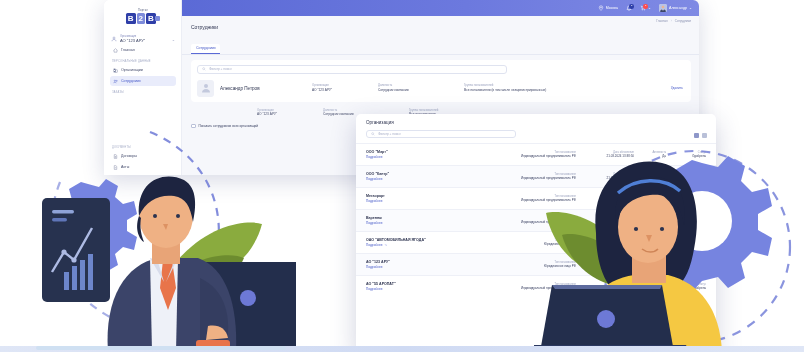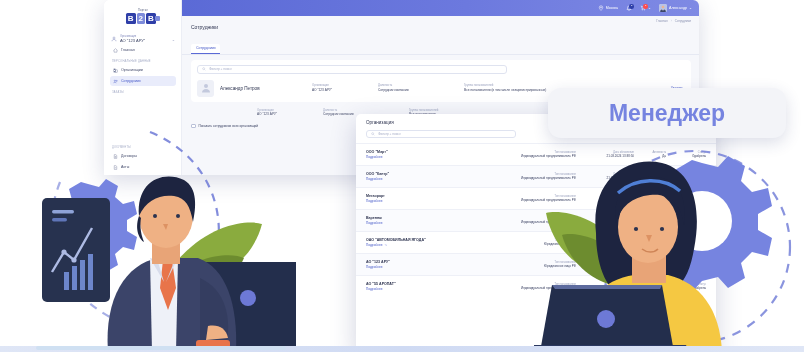--- a/index.html
+++ b/index.html
@@ -518,23 +518,20 @@
             <div class="v">Да</div>
           </div>
           <div class="oc c-status">
             <div class="k">Статус</div>
             <div class="v">Одобрена</div>
           </div>
         </div>
       </div>
   </div>
 
-  <div class="pill pill-right">
-    <span>Менеджер</span>
-  </div>
 
   <svg class="ill ill-left" viewBox="0 0 300 240">
 
     <path d="M150 20 C 200 40, 230 90, 215 150" fill="none" stroke="#6d79d6" stroke-width="2.2" stroke-dasharray="8 7" opacity=".85"></path>
     <path d="M60 70 C 40 120, 55 175, 110 205" fill="none" stroke="#6d79d6" stroke-width="2.2" stroke-dasharray="8 7" opacity=".6"></path>
 
     <g transform="translate(88,118)">
       <path d="M0-46 L11-43 L18-51 L30-44 L27-33 L35-26 L46-29 L49-16 L39-10 L39 1 L49 7 L46 20 L35 17 L27 24 L30 35 L18 42 L11 34 L0 37 L-7 45 L-19 38 L-16 27 L-24 20 L-35 23 L-38 10 L-28 4 L-28-7 L-38-13 L-35-26 L-24-23 L-16-30 L-19-41 L-7-48 Z" fill="#7684e0"></path>
       <circle cx="0" cy="-5" r="18" fill="#ffffff"></circle>
     </g>

